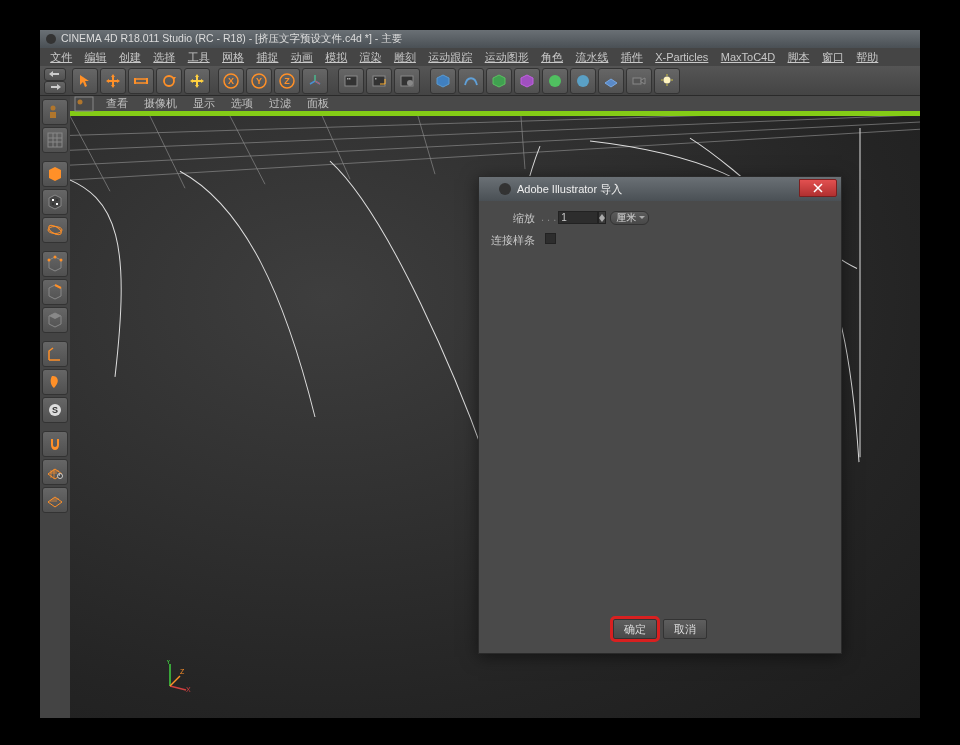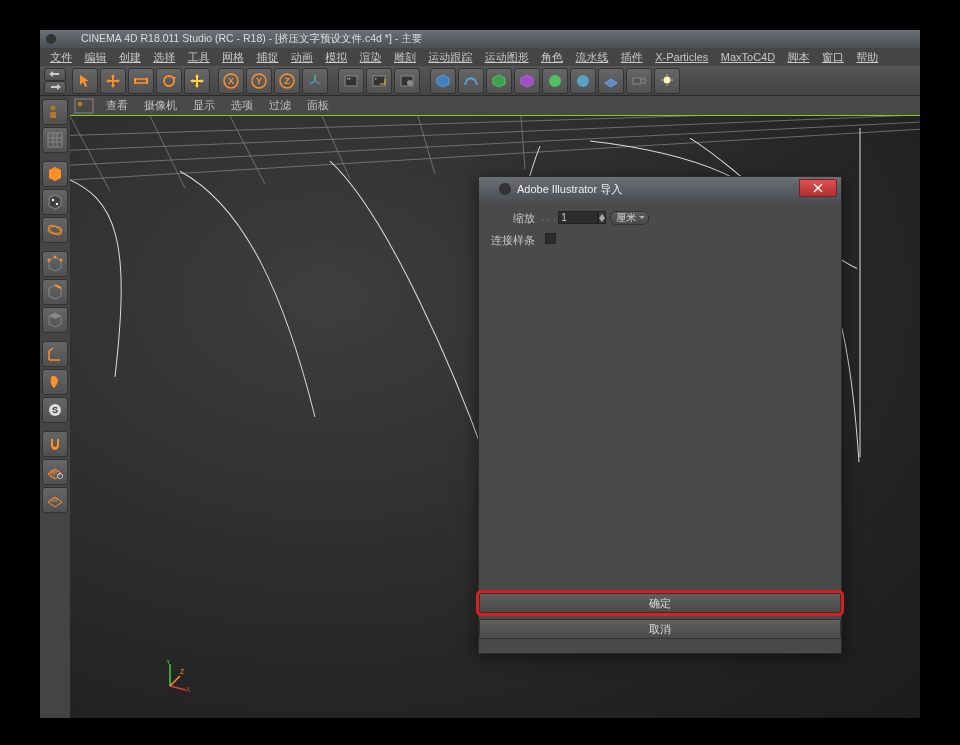--- a/index.html
+++ b/index.html
@@ -1,52 +1,52 @@
 <!DOCTYPE html>
 <html><head>
   <meta charset="utf-8">
   <style>
     * { margin: 0; padding: 0; box-sizing: border-box; font-family: "Microsoft YaHei", Arial, sans-serif; }
     body { background: #000; width: 960px; height: 745px; overflow: hidden; position: relative; }
     .app { position: absolute; left: 40px; top: 30px; width: 880px; height: 688px; background: #3a3a3a; }
-    .title-bar { height: 18px; background: linear-gradient(#6a7075, #4a5055); display: flex; align-items: center; padding: 0 6px; font-size: 10.5px; color: #ddd; gap: 20px; }
+    .title-bar { height: 18px; background: linear-gradient(#6a7075, #4a5055); display: flex; align-items: center; padding: 0 6px; font-size: 10.5px; color: #ddd; }
     .title-icon { width: 10px; height: 10px; background: #333; border-radius: 50%; margin-right: 5px; }
     .menu-bar { height: 18px; background: #454545; display: flex; align-items: center; padding: 0 4px; font-size: 11px; color: #c8c8c8; }
     .menu-bar span { padding: 0 6.2px; cursor: default; text-decoration: underline; }
     .toolbar { height: 30px; background: linear-gradient(#555, #444); border-bottom: 1px solid #2a2a2a; display: flex; align-items: center; padding: 0 4px; gap: 2px; }
     .tb { width: 26px; height: 26px; background: linear-gradient(#666, #515151); border: 1px solid #333; border-radius: 3px; display: flex; align-items: center; justify-content: center; }
     .tb.small { width: 22px; height: 13px; }
     .tb-stack { display: flex; flex-direction: column; gap: 0px; margin-right: 4px; }
     .tb svg { width: 16px; height: 16px; }
     .workspace { display: flex; height: 622px; }
     .left-tools { width: 30px; background: #444; padding: 3px 2px; display: flex; flex-direction: column; gap: 2px; }
     .lt { width: 26px; height: 26px; background: linear-gradient(#666, #505050); border: 1px solid #333; border-radius: 3px; display: flex; align-items: center; justify-content: center; }
     .lt.gap { margin-top: 6px; }
     .lt svg { width: 18px; height: 18px; }
     .viewport { flex: 1; background: #2e2e2e; position: relative; overflow: hidden; }
-    .vhead { height: 20px; background: #494949; display: flex; align-items: center; padding: 0 4px; font-size: 11px; color: #c0c0c0; border-bottom: 1px solid #84cc16; }
+    .vhead { height: 20px; background: #494949; display: flex; align-items: center; padding: 0 4px; font-size: 11px; color: #c0c0c0; border-bottom: 5px solid #84cc16; }
     .vhead .vicon { width: 20px; height: 16px; margin-right: 4px; }
     .vhead span.m { padding: 0 8px; }
     .vlabel { position: absolute; left: 6px; top: 22px; font-size: 10px; color: #ccc; }
     .canvas3d { position: absolute; left: 0; top: 20px; right: 0; bottom: 0; background: radial-gradient(ellipse at 30% 30%, #3e3e3e 0%, #242424 70%, #1c1c1c 100%); }
     .grid-svg { position: absolute; inset: 0; width: 100%; height: 100%; }
     .axis-gizmo { position: absolute; left: 90px; bottom: 26px; width: 32px; height: 32px; }
     .dialog { position: absolute; left: 478px; top: 176px; width: 364px; height: 478px; background: #4a4a4a; border: 1px solid #2a2a2a; box-shadow: 0 3px 16px rgba(0,0,0,0.5); }
     .dlg-title { height: 24px; background: linear-gradient(#6a7075, #4a5055); display: flex; align-items: center; padding: 0 20px; color: #eee; font-size: 11px; position: relative; }
     .dlg-close { position: absolute; right: 4px; top: 2px; width: 38px; height: 18px; background: linear-gradient(#e25050, #b03030); border: 1px solid #7a1f1f; border-radius: 0 2px 2px 0; display: flex; align-items: center; justify-content: center; color: #fff; font-weight: bold; font-size: 11px; }
     .dlg-body { padding: 10px 12px; color: #c8c8c8; font-size: 11px; }
     .frow { display: flex; align-items: flex-start; height: 18px; margin-bottom: 4px; }
     .flabel { width: 50px; text-align: right; padding-right: 6px; }
     .fdots { color: #888; margin-right: 2px; }
     .finput { width: 40px; height: 13px; background: #2d2d2d; border: 1px solid #222; color: #ccc; font-size: 10px; padding: 0 2px; }
     .fspin { width: 8px; height: 13px; background: #3a3a3a; border: 1px solid #222; display: flex; flex-direction: column; justify-content: center; align-items: center; margin-right: 4px; }
     .fsel { height: 14px; background: linear-gradient(#5c5c5c, #484848); border: 1px solid #333; border-radius: 6px; color: #ddd; font-size: 10px; padding: 0 12px 0 5px; display: flex; align-items: center; position: relative; }
     .fsel::after { content: ""; position: absolute; right: 3px; top: 4px; border: 3px solid transparent; border-top-color: #aaa; }
     .fcheck { width: 11px; height: 11px; background: #2d2d2d; border: 1px solid #222; margin-left: 4px; }
-    .dlg-buttons { position: absolute; bottom: 14px; left: 0; right: 0; display: flex; justify-content: center; gap: 6px; flex-direction: column; }
+    .dlg-buttons { position: absolute; bottom: 14px; left: 0; right: 0; display: flex; justify-content: center; gap: 6px; }
     .dbtn { min-width: 44px; height: 20px; background: linear-gradient(#5e5e5e, #4a4a4a); border: 1px solid #333; border-radius: 2px; color: #ddd; font-size: 11px; display: flex; align-items: center; justify-content: center; padding: 0 8px; }
     .dbtn.hl { outline: 3px solid #d82020; outline-offset: 0px; }
   </style>
 </head>
 <body>
 
 <div class="app">
   <div class="title-bar">
     <span class="title-icon"></span>
     <span>CINEMA 4D R18.011 Studio (RC - R18) - [挤压文字预设文件.c4d *] - 主要</span>

